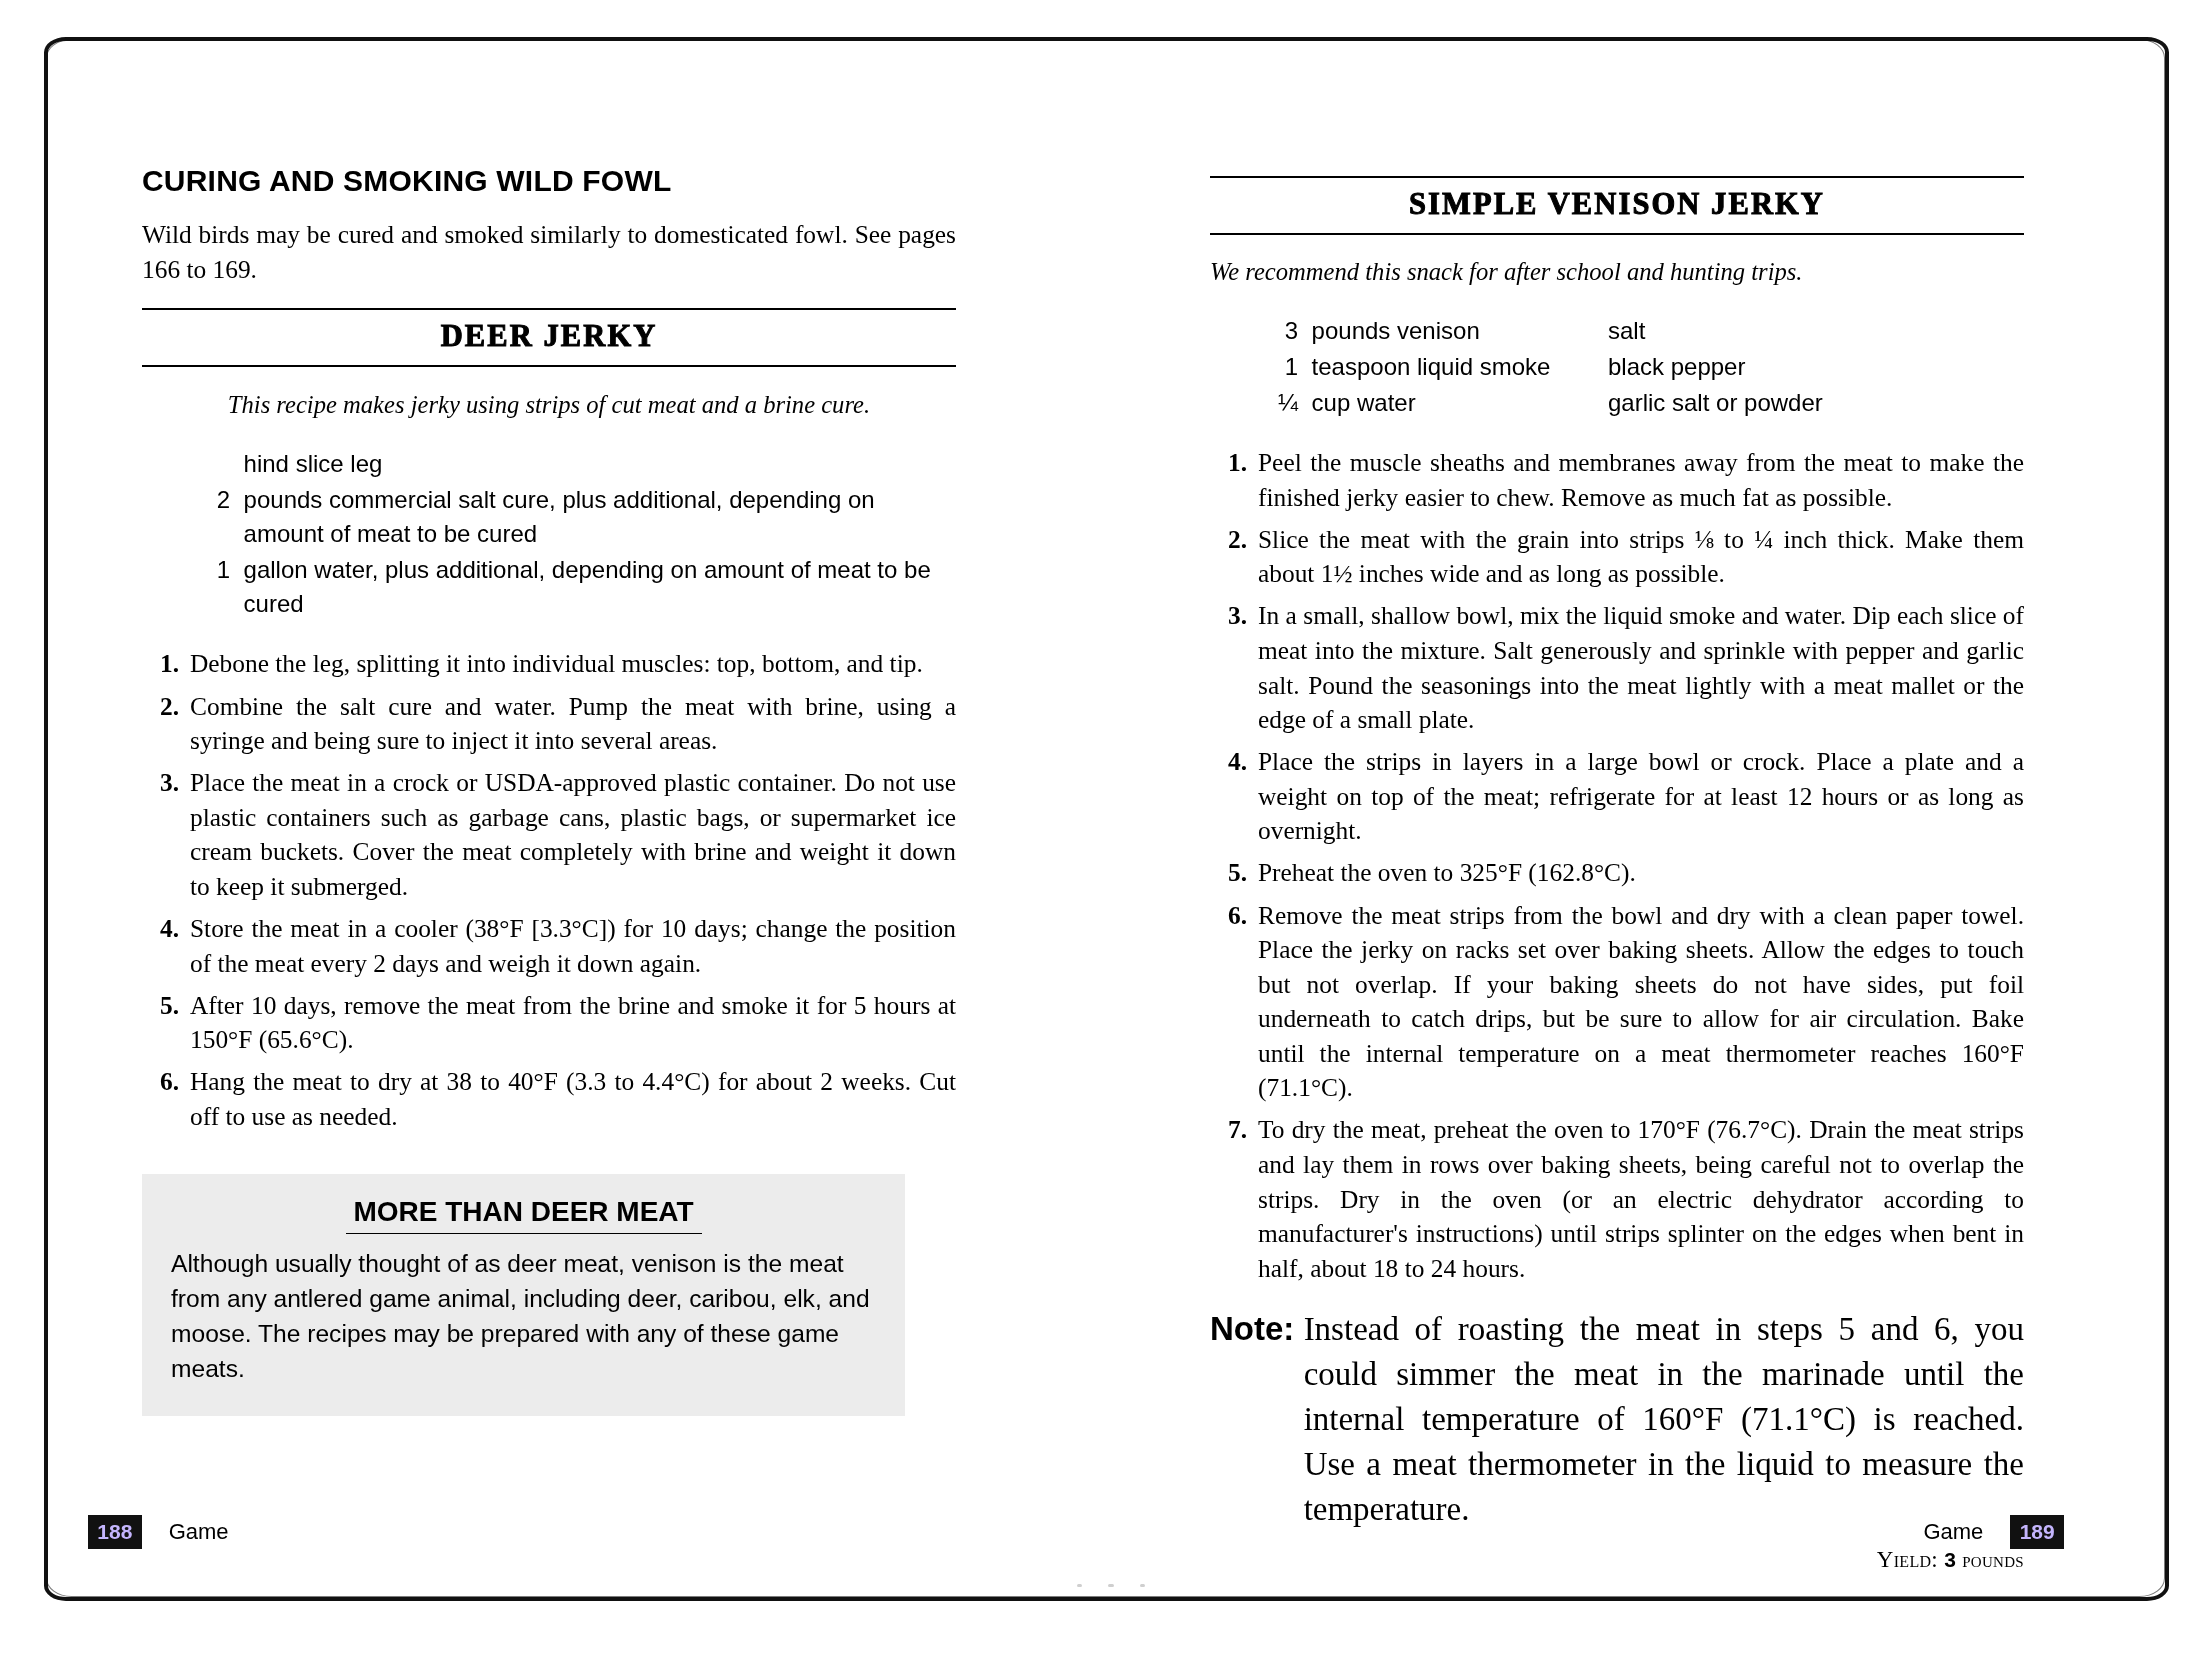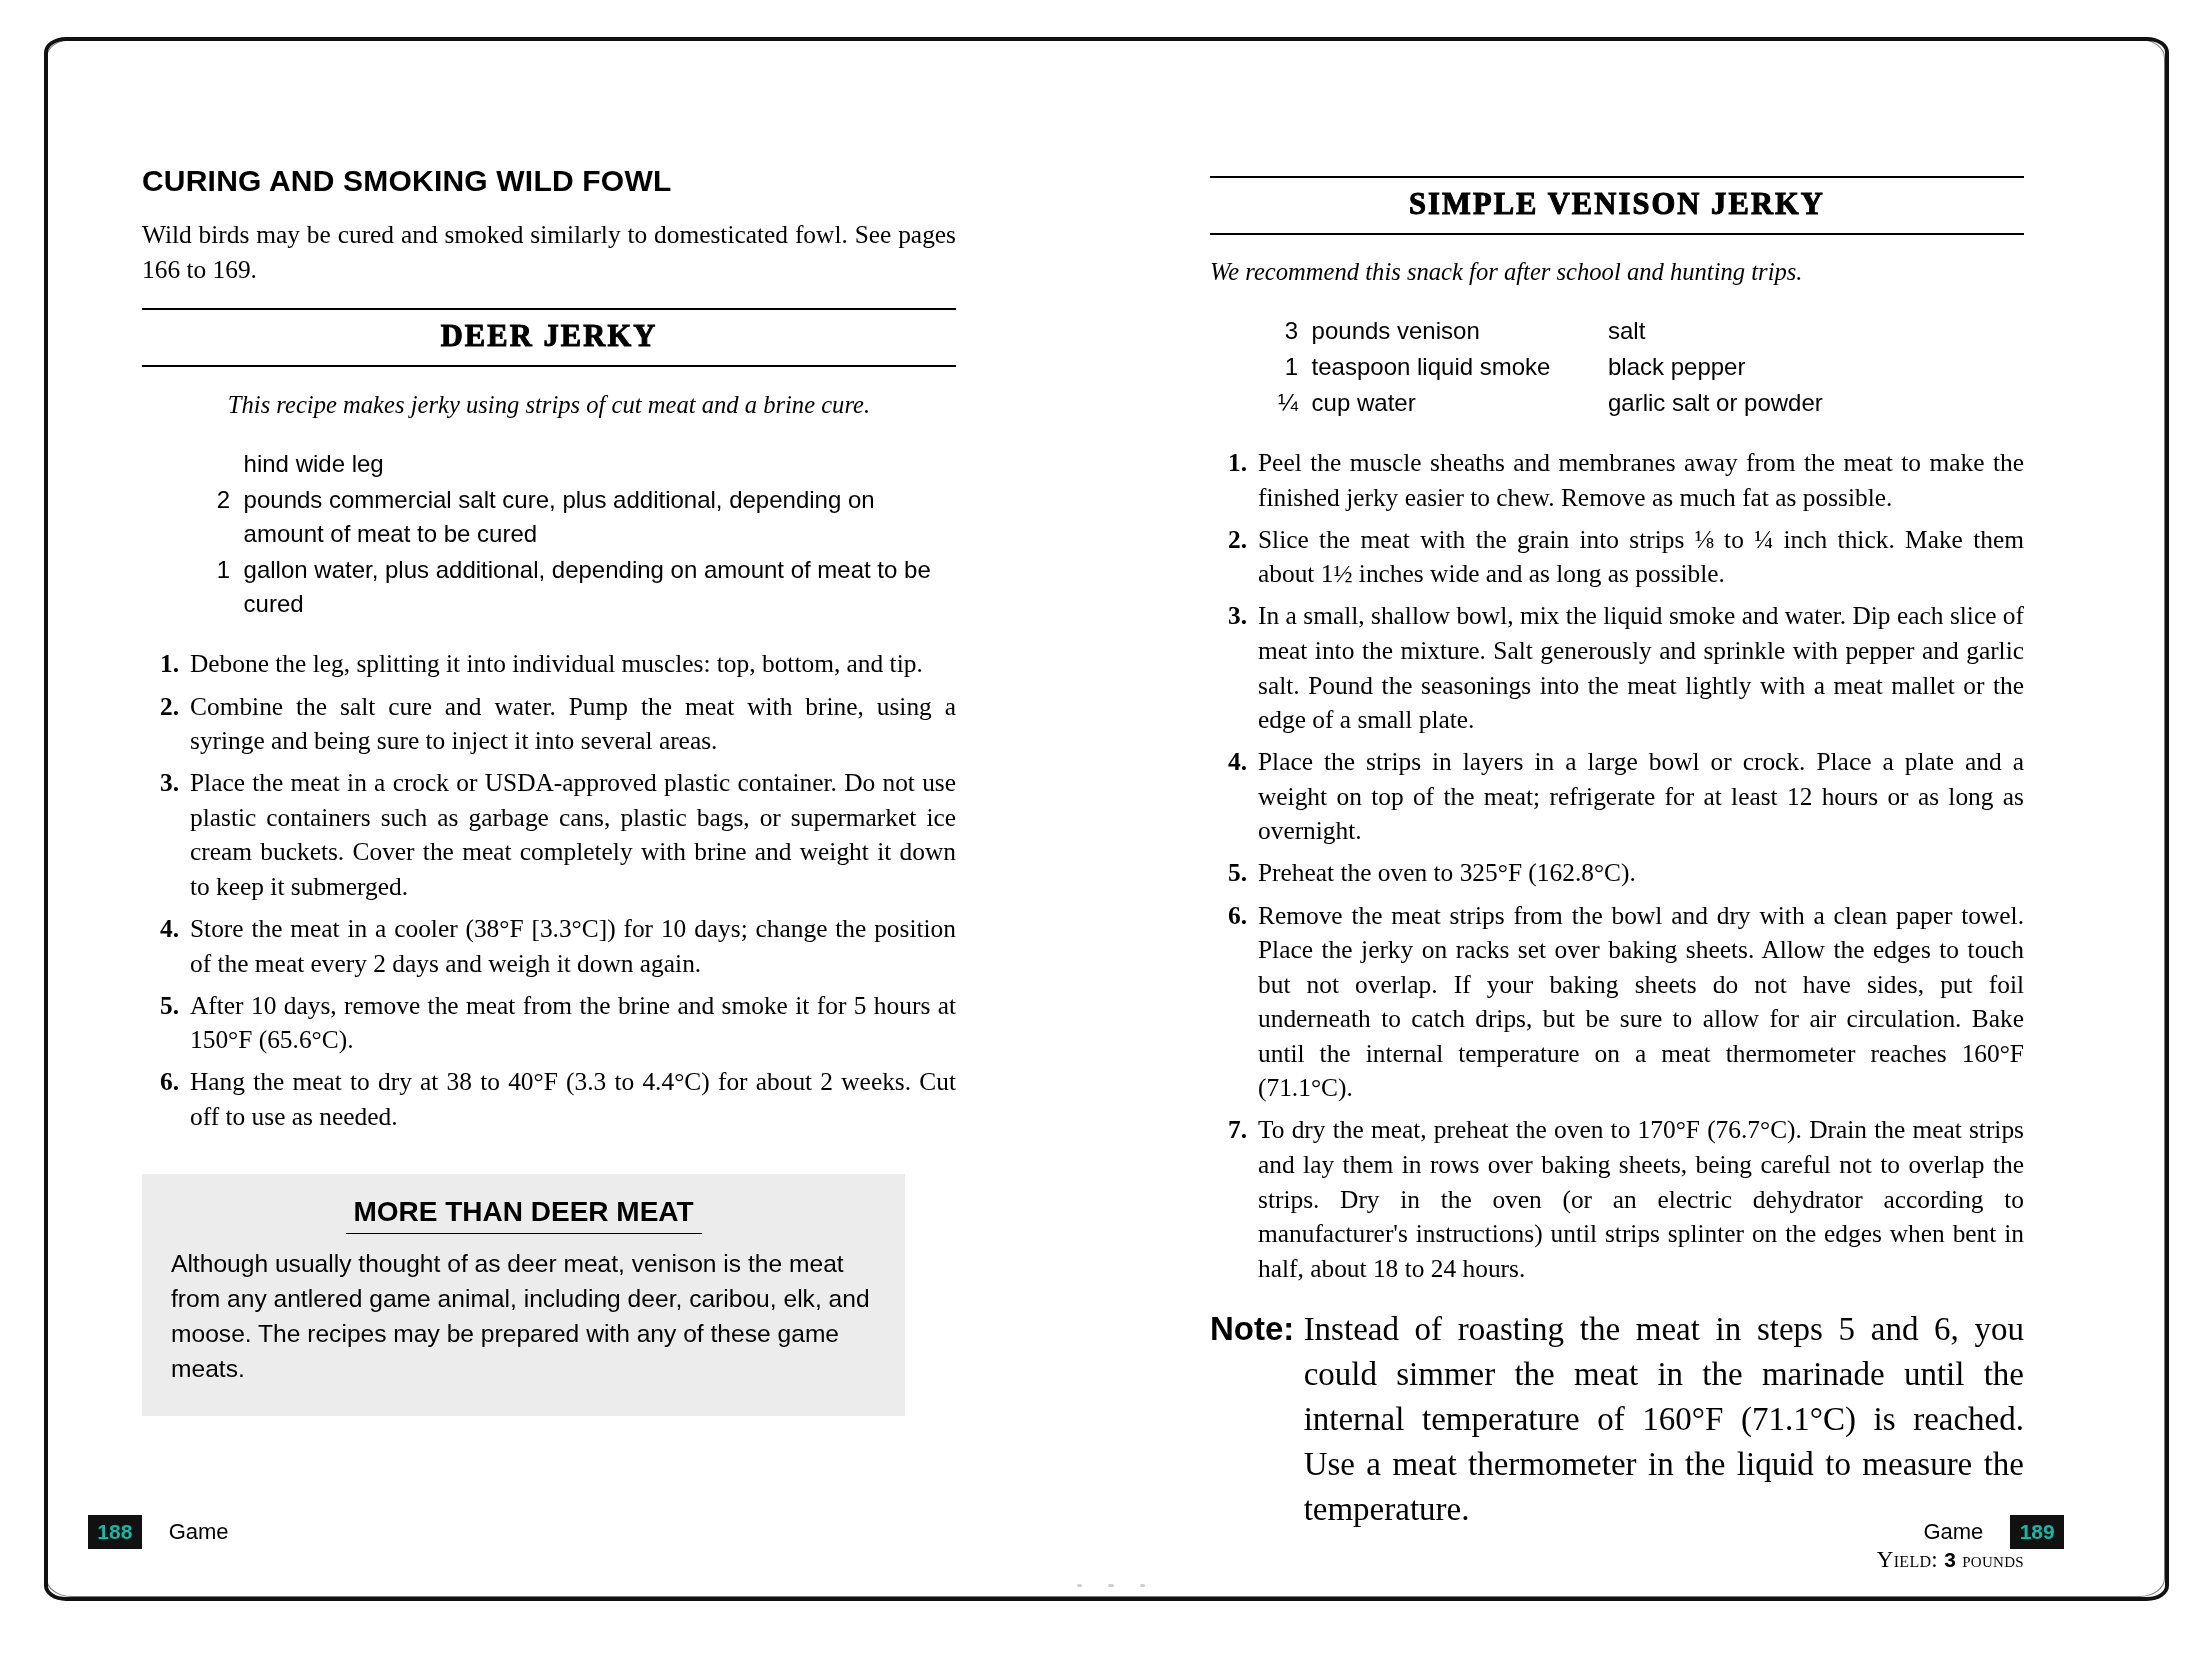--- a/index.html
+++ b/index.html
@@ -211,21 +211,21 @@
   .folio {
     position: absolute;
     bottom: 44px;
     font-family: "Liberation Sans", sans-serif;
     font-size: 22px;
     display: flex;
     align-items: center;
   }
   .folio-num {
     background: #111;
-    color: #14b8a6;
+    color: #c4b5fd;
     font-weight: bold;
     font-size: 21px;
     padding: 6px 9.3px 6.8px 9.3px;
     line-height: 1;
   }
   .folio-left { left: 44px; }
   .folio-left .folio-label { margin-left: 27px; }
   .folio-right { right: 44px; }
   .folio-right .folio-label { margin-right: 27px; }
 
@@ -262,21 +262,21 @@
 
       <div class="recipe-title-wrap">
         <div class="recipe-title">DEER JERKY</div>
       </div>
 
       <div class="recipe-desc">This recipe makes jerky using strips of cut meat and a brine cure.</div>
 
       <div class="ingredients">
         <div class="ing-row ing-left-indent">
           <span class="ing-qty"></span>
-          <span class="ing-name">hind wide leg</span>
+          <span class="ing-name">hind slice leg</span>
         </div>
         <div class="ing-row ing-left-indent">
           <span class="ing-qty">2</span>
           <span class="ing-name">pounds commercial salt cure, plus additional, depending on amount of meat to be cured</span>
         </div>
         <div class="ing-row ing-left-indent">
           <span class="ing-qty">1</span>
           <span class="ing-name">gallon water, plus additional, depending on amount of meat to be cured</span>
         </div>
       </div>

